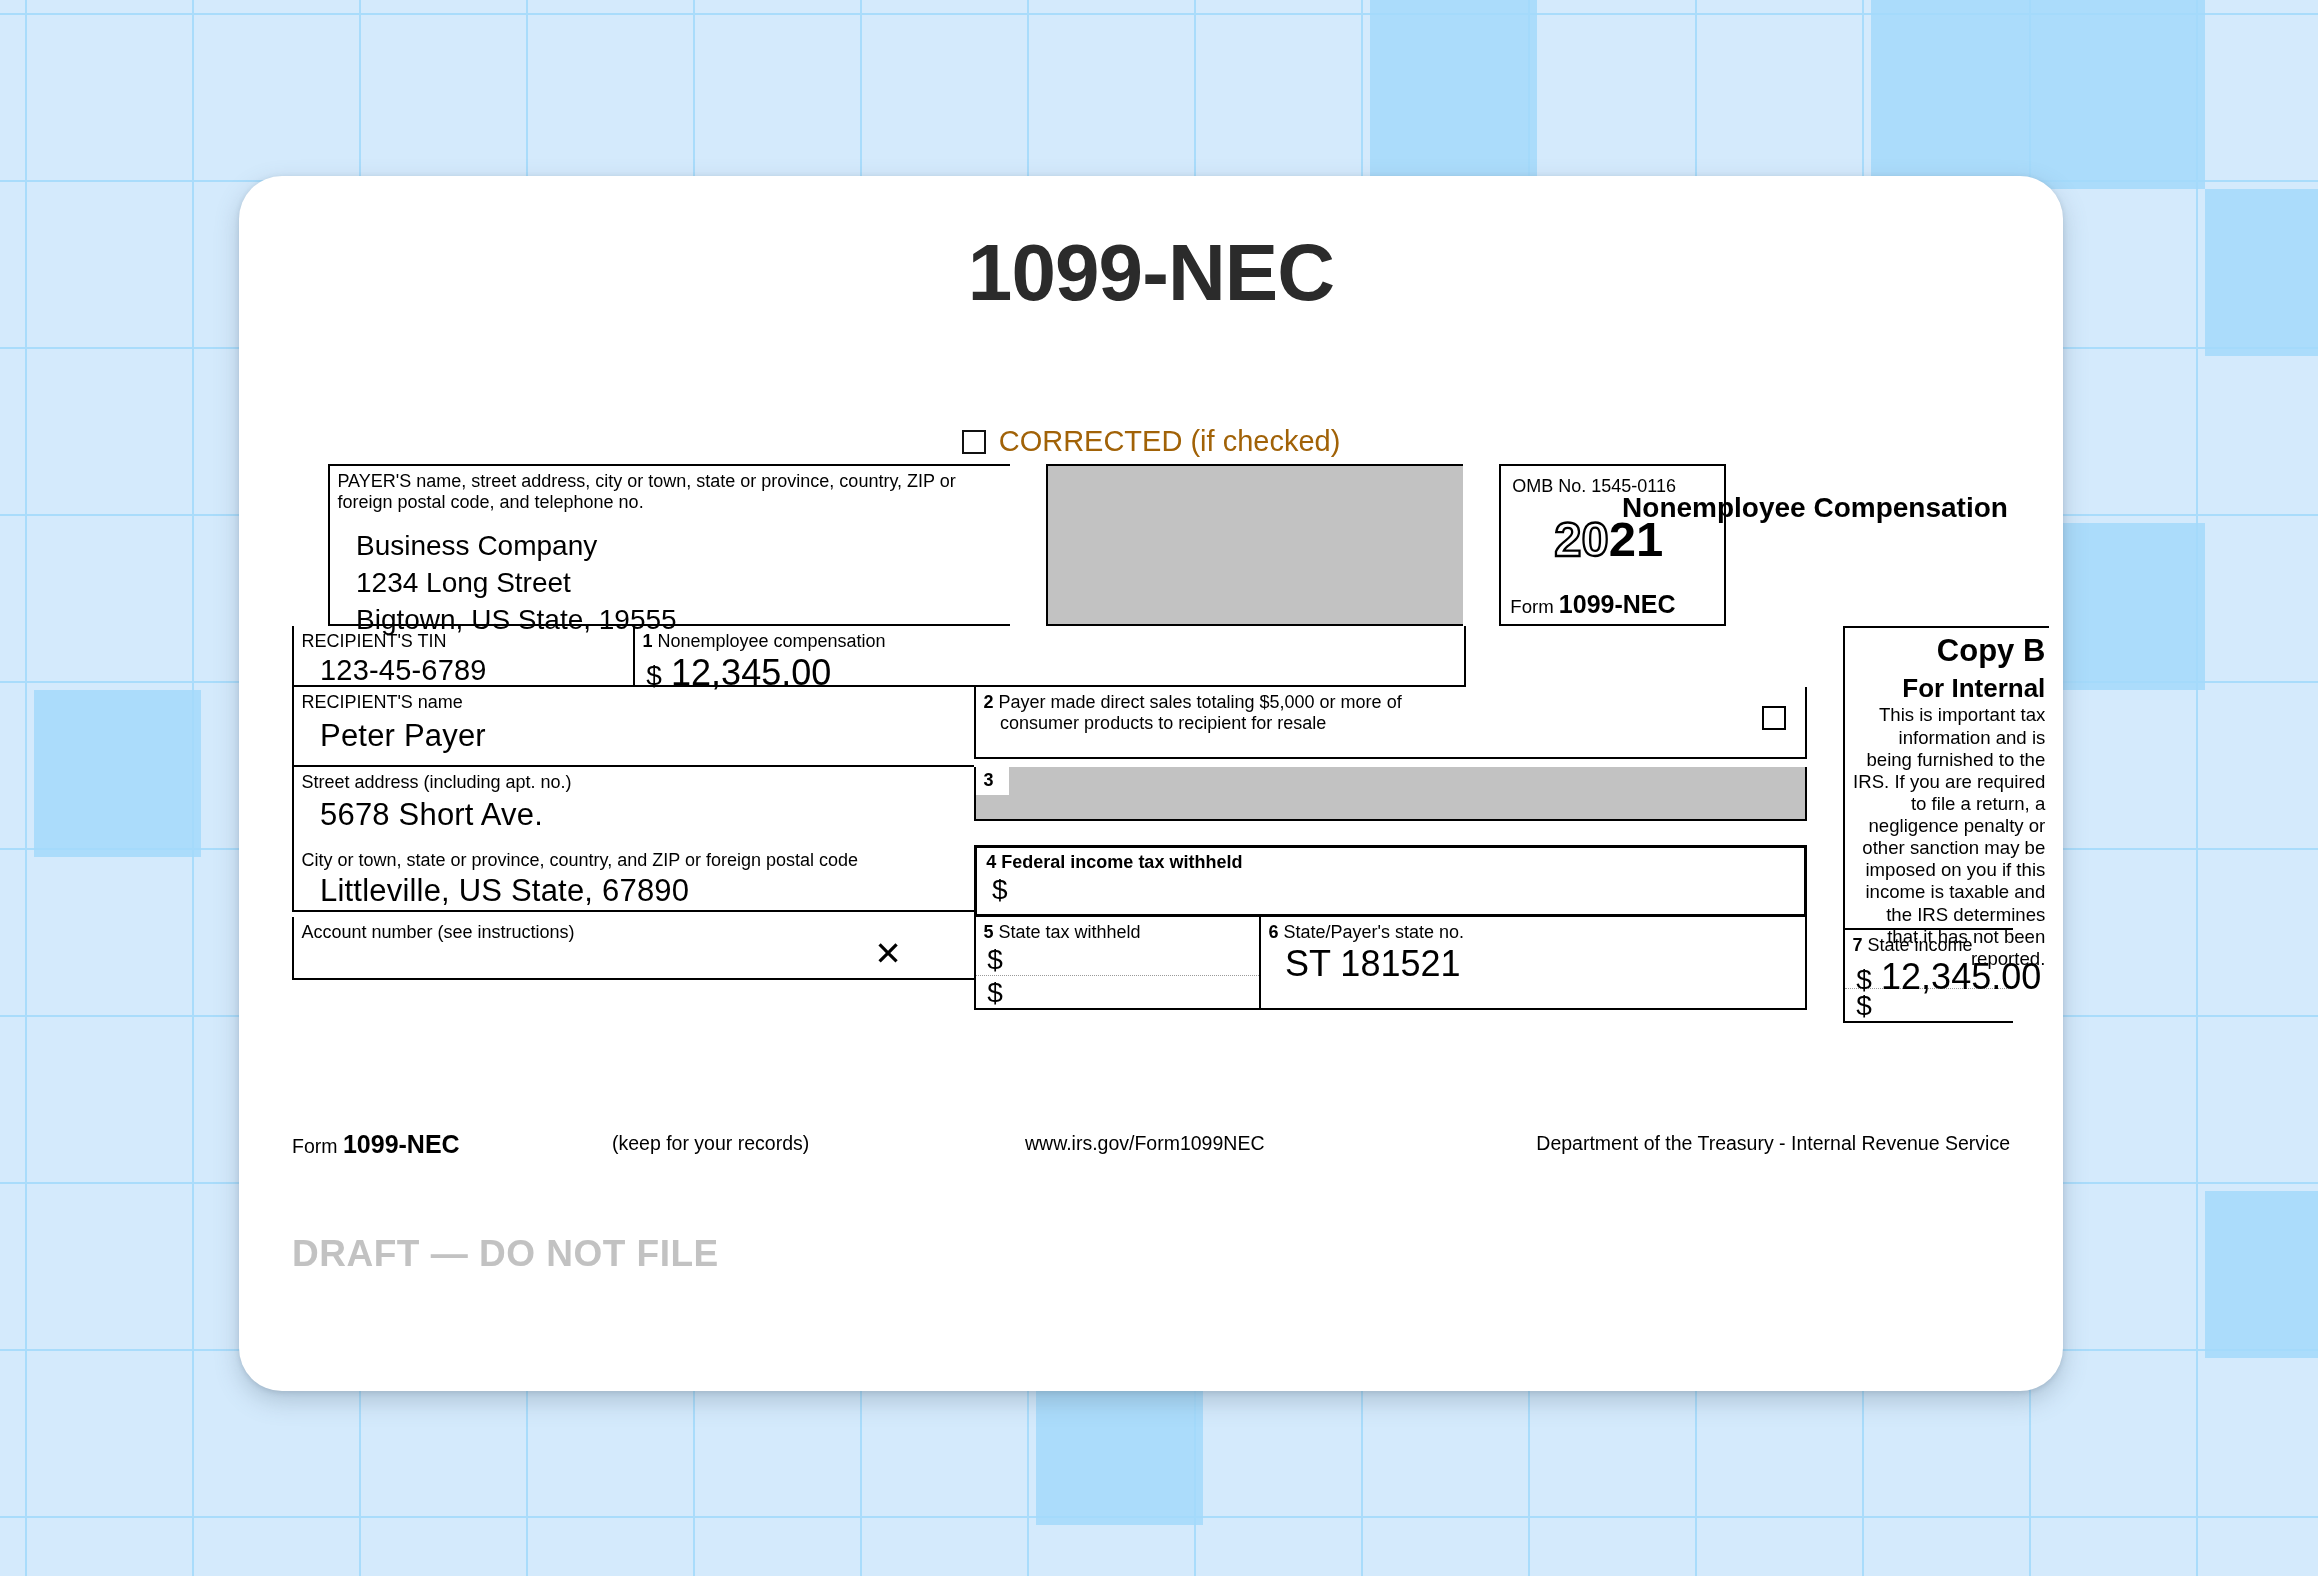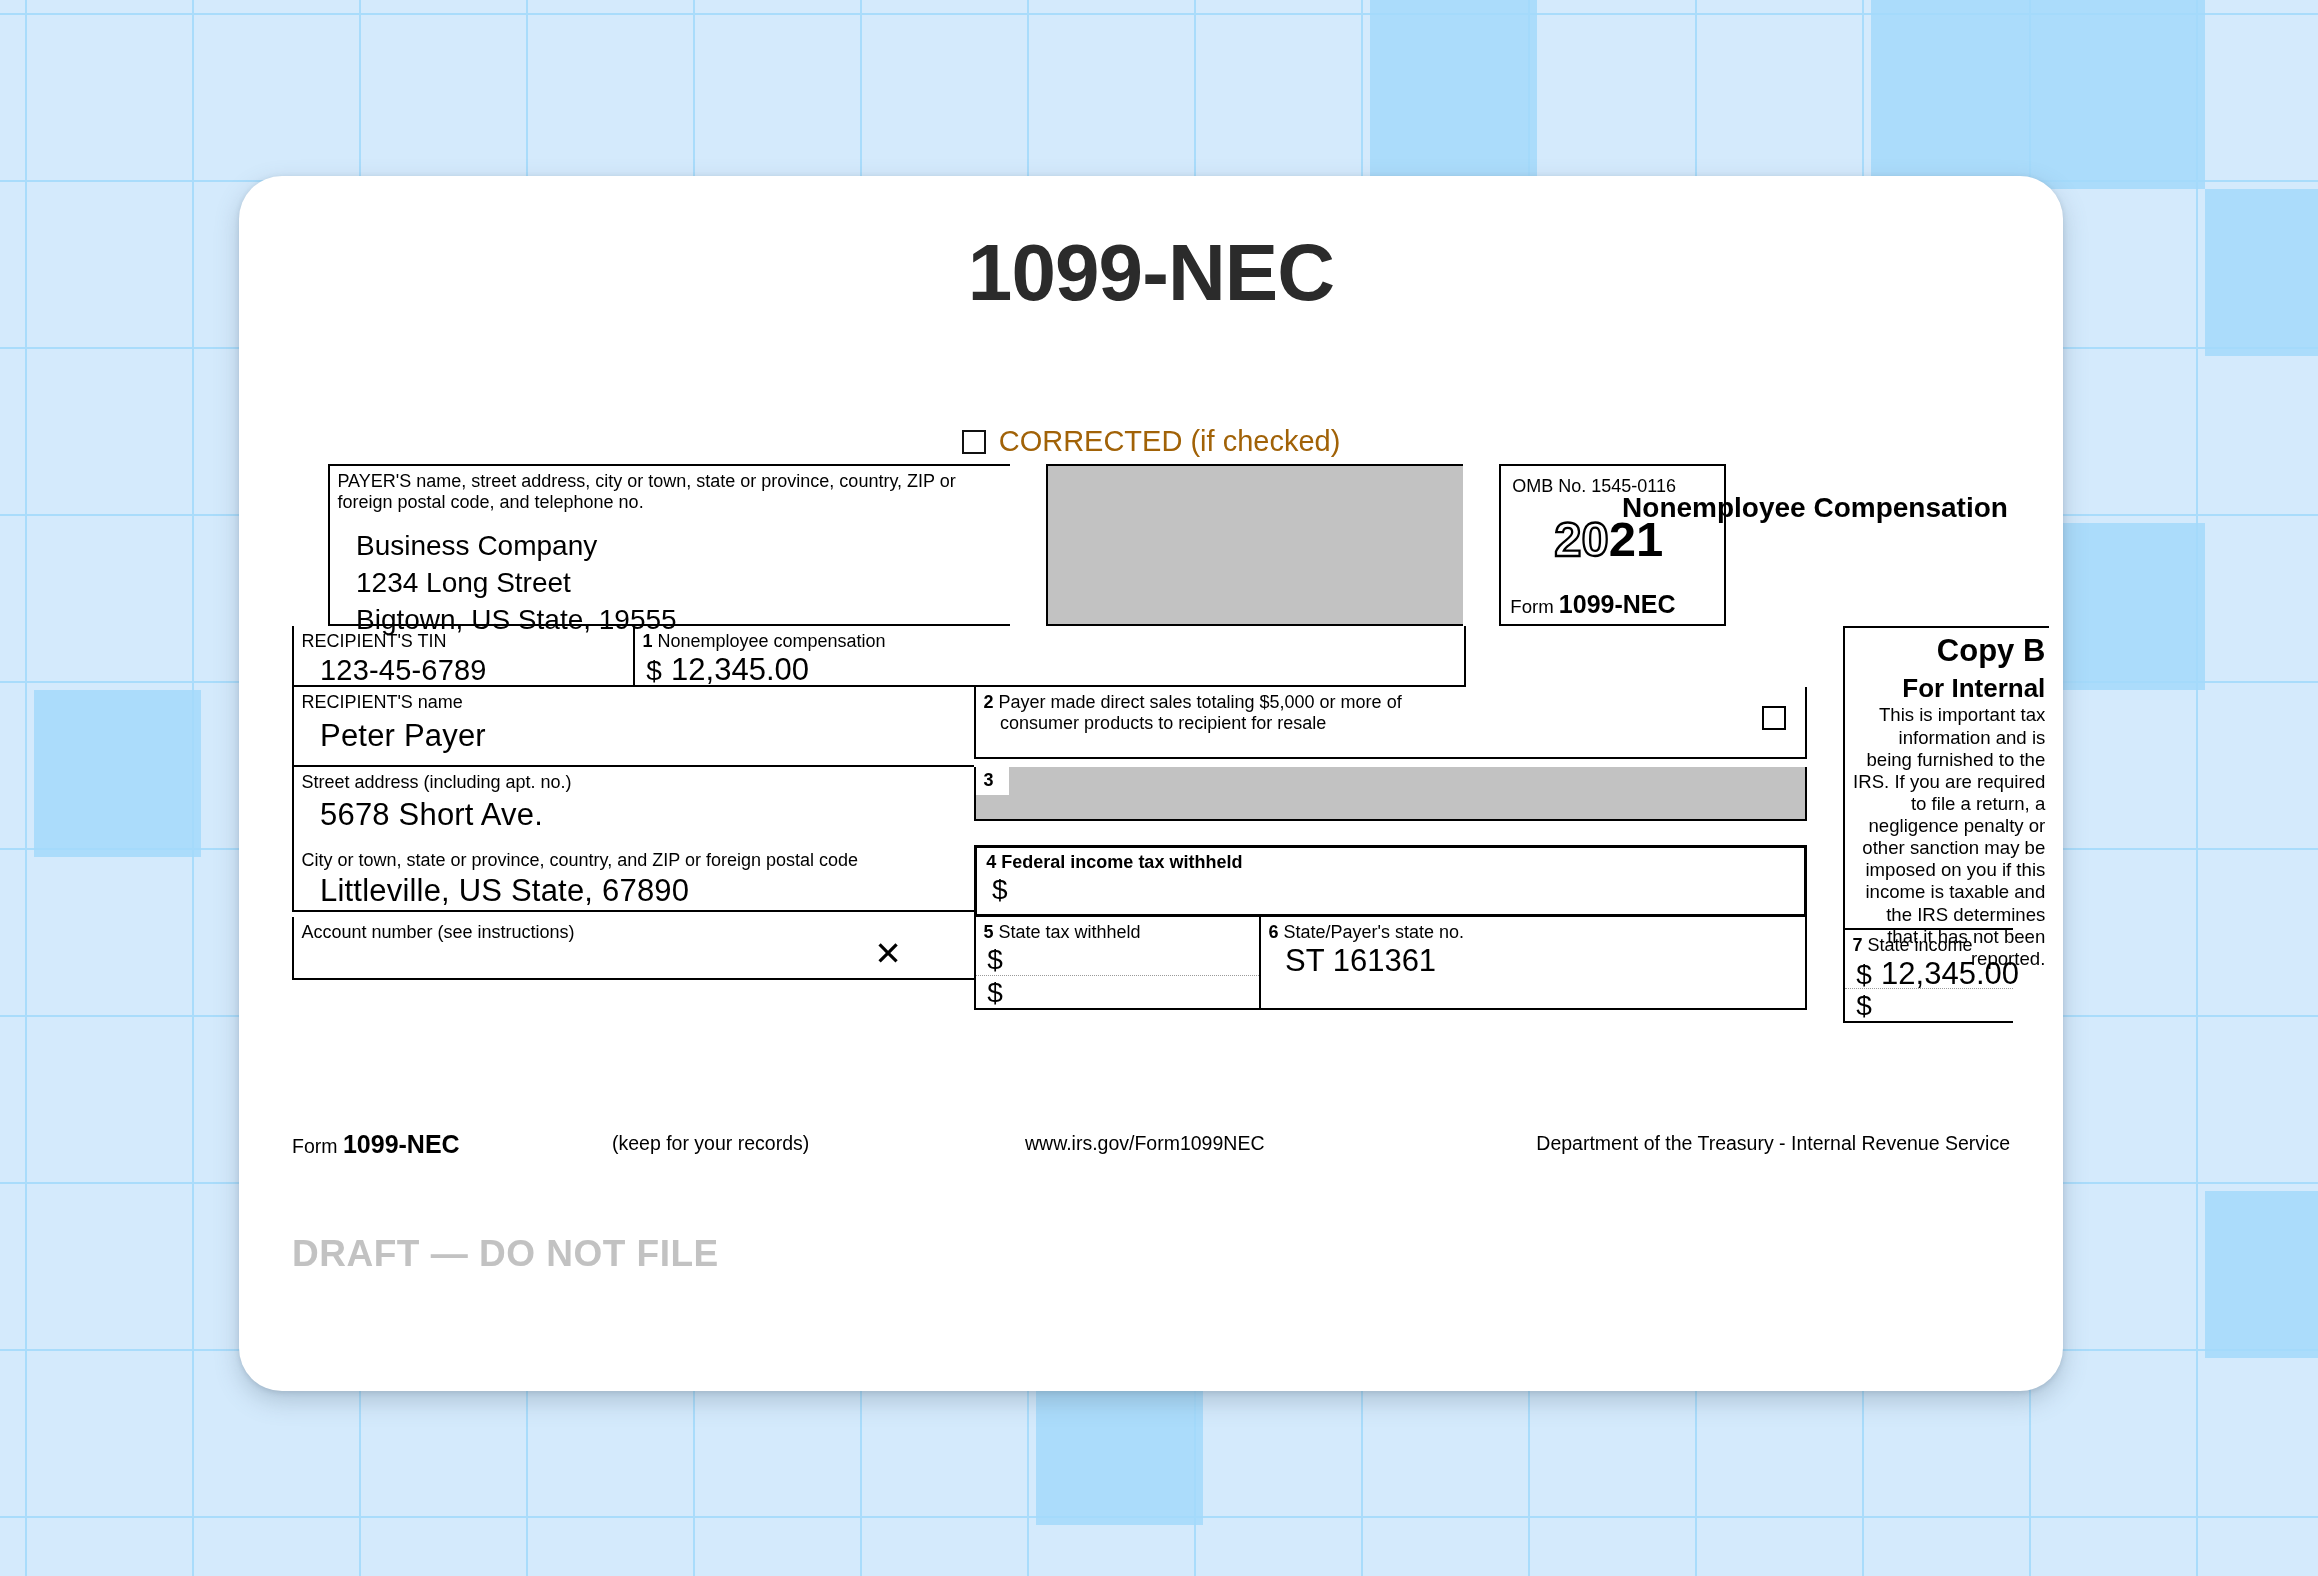--- a/index.html
+++ b/index.html
@@ -160,21 +160,21 @@
     position: absolute;
     right: 72px; top: 20.4px;
     font-size: 33px;
     line-height: 1;
   }
   .dollar {
     font-size: 28px;
     padding-left: 5.6px;
   }
   .amt {
-    font-size: 31px;
+    font-size: 36px;
     padding-left: 9.3px;
   }
   .money-line {
     display: flex;
     align-items: baseline;
     padding-left: 5.6px;
   }
 
   #box1 { height: 61px; }
   #box2 { height: 72px; position: relative; }
@@ -359,21 +359,21 @@
               <span class="amt"></span>
             </div>
             <div class="money-line" style="height:32px;">
               <span class="dollar">$</span>
               <span class="amt"></span>
             </div>
           </div>
           <div class="cell-box bl bb br state-cell" style="width:548px;">
             <div class="lbl"><b>6</b> <span>State/Payer's state no.</span></div>
             <div class="money-line" style="height:32px;padding-left:24px;">
-              <span class="amt" style="padding-left:0;">ST 161361</span>
+              <span class="amt" style="padding-left:0;">ST 181521</span>
             </div>
             <div class="money-line" style="height:32px;padding-left:24px;">
               <span class="amt" style="padding-left:0;"></span>
             </div>
           </div>
         </div>
       </div>
 
       <div style="width:206px;">
         <div class="cell-box bl bt" id="copyb" style="height:302px;">

